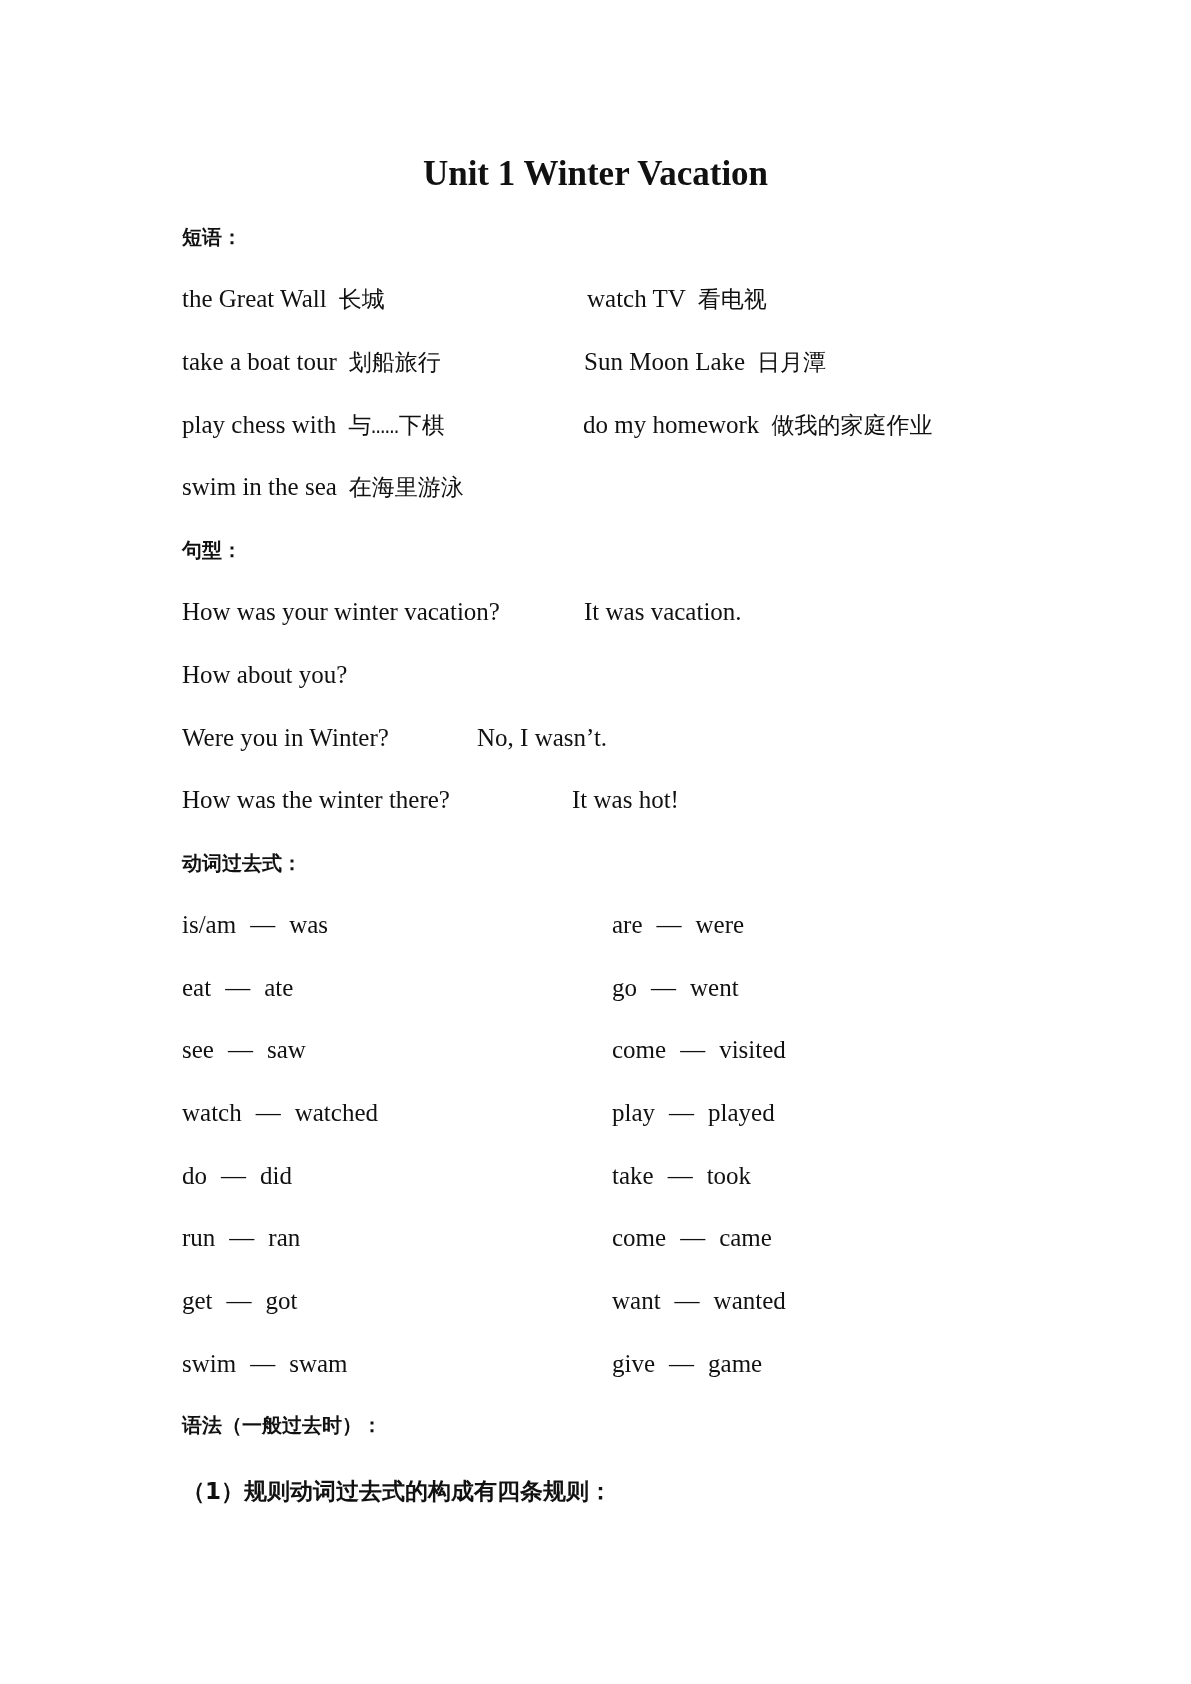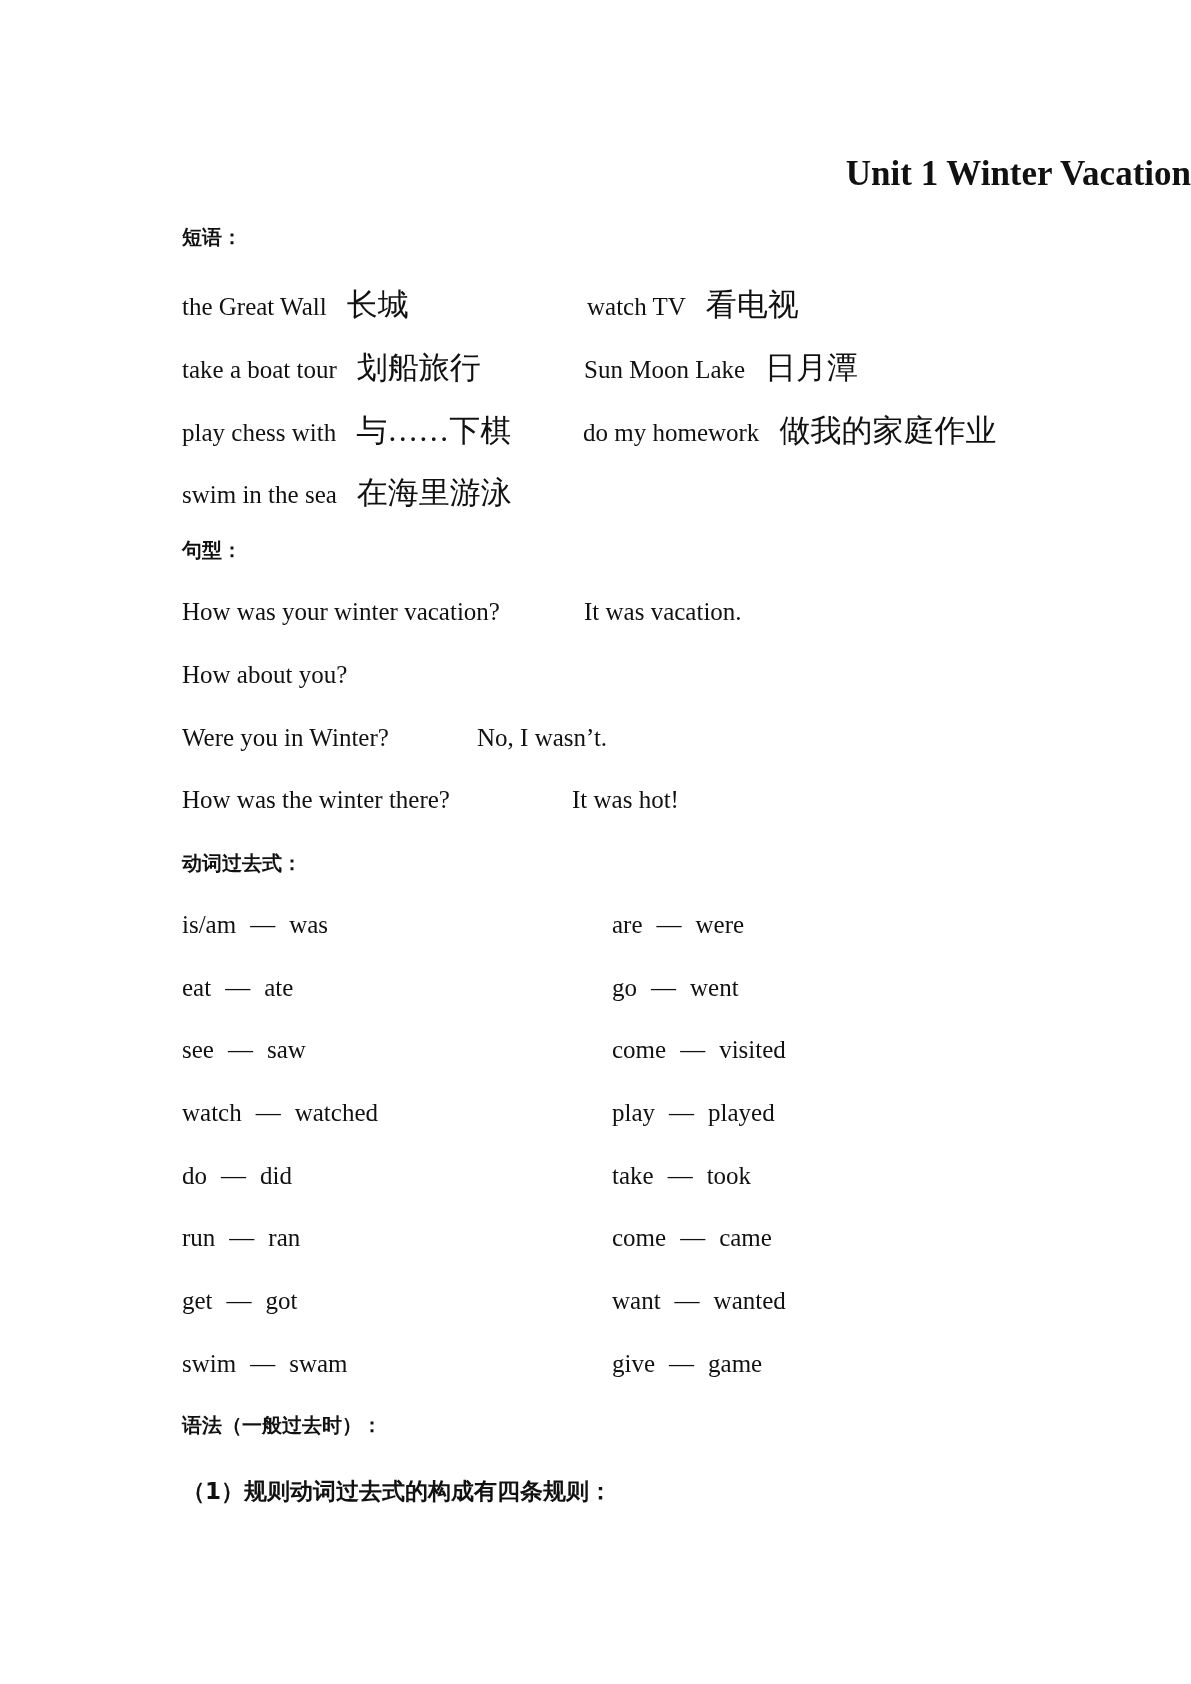--- a/index.html
+++ b/index.html
@@ -3,30 +3,30 @@
 <meta charset="utf-8">
 <style>
   html, body { margin: 0; padding: 0; background: #ffffff; }
   body {
     width: 1191px; height: 1684px; position: relative; overflow: hidden;
     font-family: "Liberation Serif", "DejaVu Serif", serif;
     color: #111111;
   }
   .title {
     position: absolute; left: 0; width: 1191px; top: 154px;
-    text-align: right; font-weight: bold; font-size: 35px;
+    text-align: center; font-weight: bold; font-size: 35px;
   }
   .heading {
     position: absolute; left: 182px; font-size: 20px; font-weight: bold;
     font-family: "DejaVu Sans", sans-serif;
   }
   .line {
     position: absolute; font-size: 25px; white-space: pre;
   }
-  .zh { font-family: Liberation Serif, serif; font-size: 31px; margin-left: 20px; }
+  .zh { font-family: Liberation Mono, monospace; font-size: 23px; margin-left: 12px; }
   .dash { display: inline-block; margin: 0 14px; }
   .indent { font-family: "DejaVu Sans", sans-serif; font-size: 23px; font-weight: bold; }
 </style>
 </head>
 <body>
 
 <div class="title">Unit 1 Winter Vacation</div>
 
 <div class="heading" style="top:224px">短语：</div>
 

